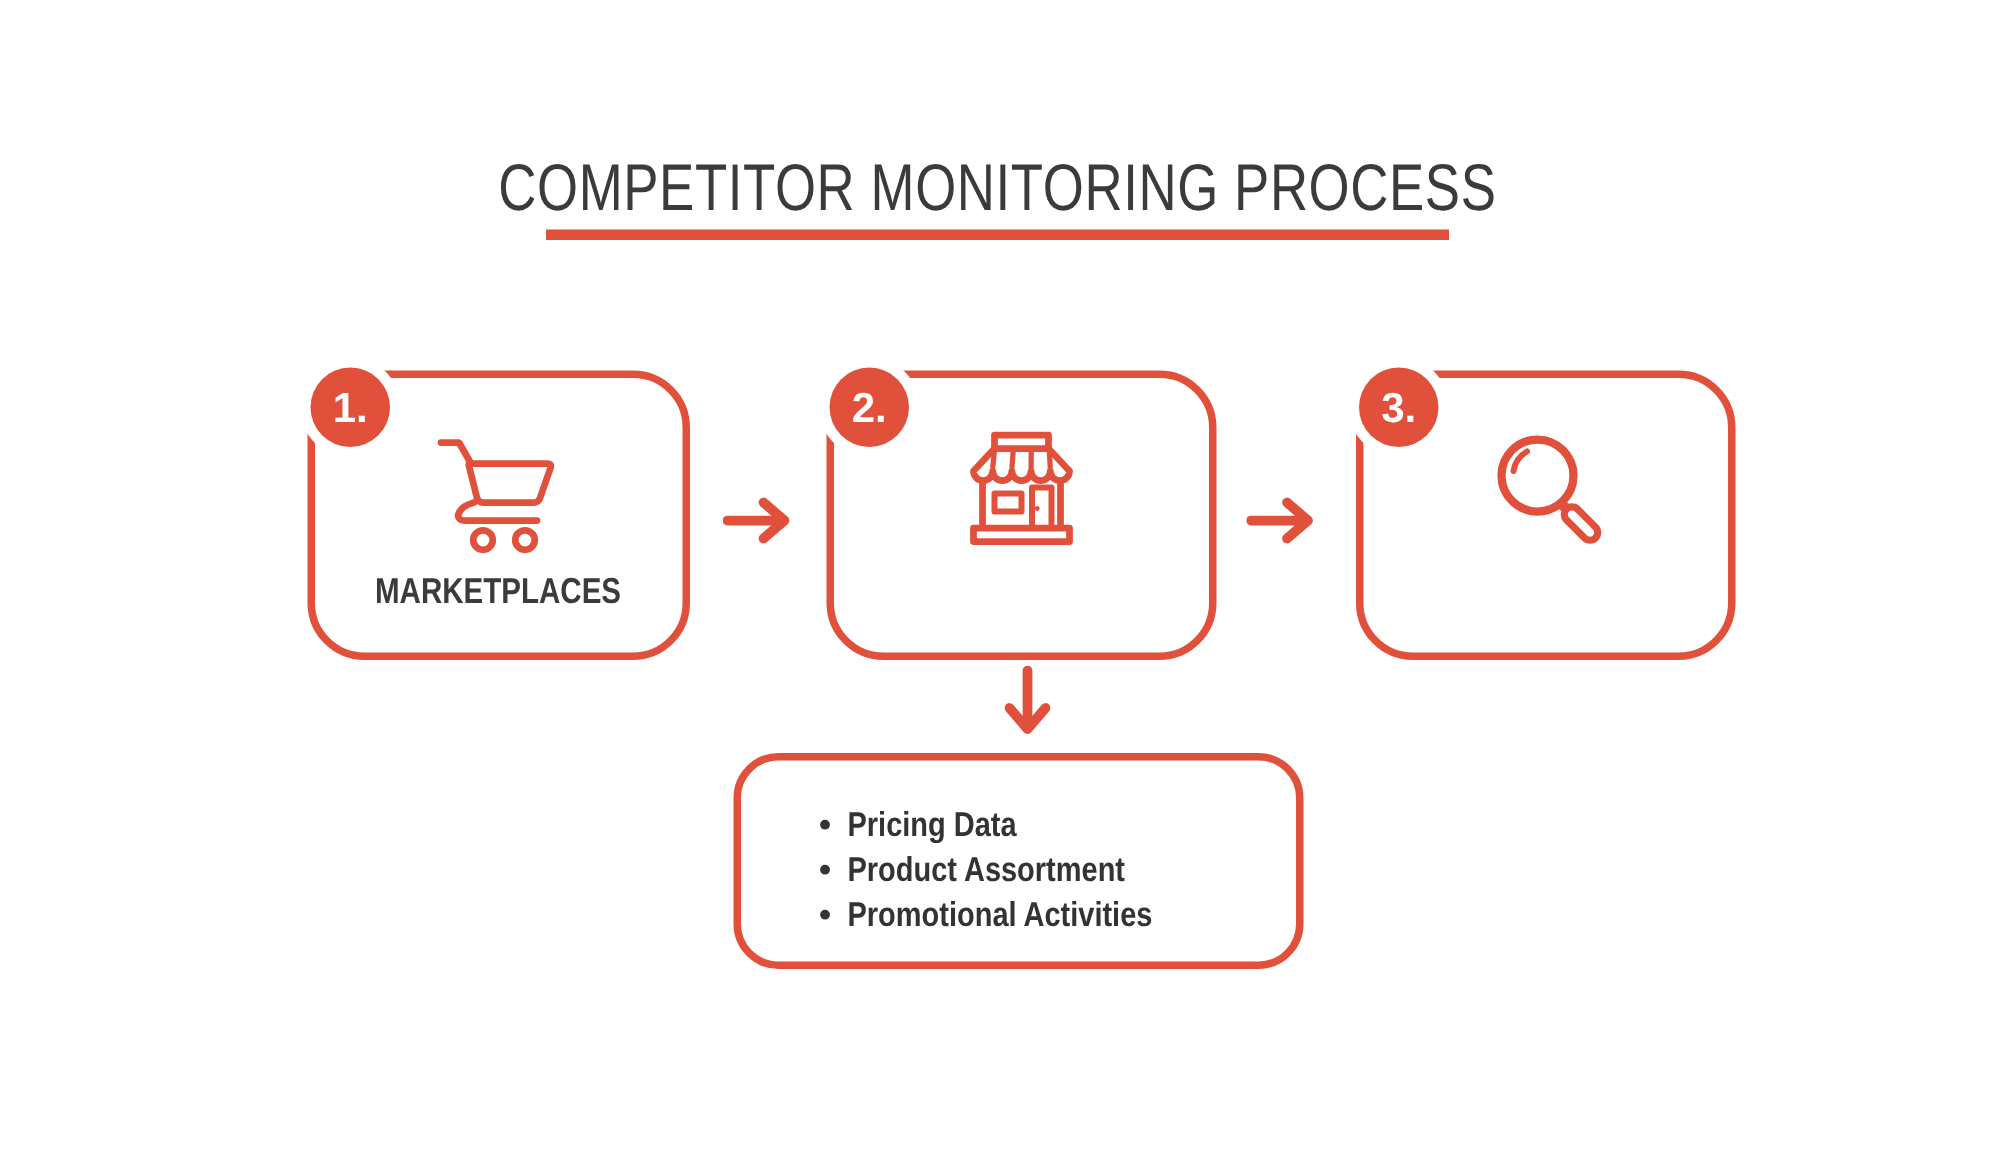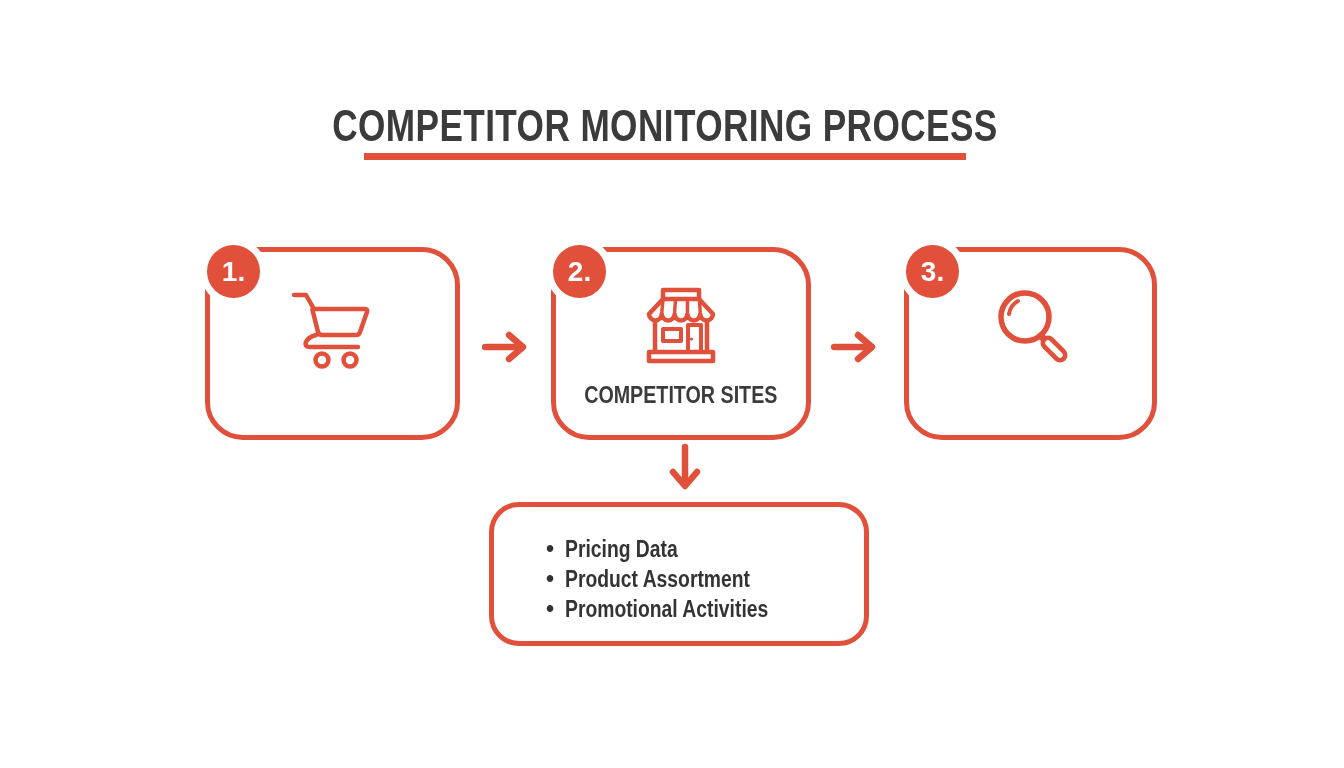--- a/index.html
+++ b/index.html
@@ -30,21 +30,21 @@
   
   .title-block {
     position: absolute;
     top: 103px; left: 0; right: 14px;
     text-align: center;
   }
   .title-block h1 {
     margin: 0;
     font-size: 44px;
     line-height: 46px;
-    font-weight: bold;
+    font-weight: normal;
     color: var(--text);
     letter-spacing: 0.5px;
   }
   .title-underline {
     width: 602px; height: 7px;
     margin: 4px auto 0;
     background: var(--accent);
   }
 
   
@@ -137,20 +137,23 @@
       <span>1.</span>
     </div>
     <div class="icon-wrap">
       <svg width="90" height="82" viewBox="0 0 90 82" fill="none" stroke="currentColor" stroke-width="4.5" stroke-linecap="round" stroke-linejoin="round">
         <path d="M6 6 H18 L26 20"></path>
         <path d="M25 20 H77 Q80 20 79 23 L72 43 Q71 46 68 46 H34 Q31 46 30 43 L25 23 Q24 20 25 20 Z"></path>
         <path d="M28 46 C17 49 14 58 22 58 H70"></path>
         <circle cx="34" cy="71" r="6.5"></circle>
         <circle cx="62" cy="71" r="6.5"></circle>
       </svg>
+    </div>
+    <div class="step-label">
+      <span class="cond">MARKETPLACES</span>
     </div>
   </div>
 
   <svg class="arrow arrow-r1" width="50" height="38" viewBox="0 0 50 38" fill="none" stroke="currentColor" stroke-width="6.5" stroke-linecap="round" stroke-linejoin="round">
     <path d="M3 19 H38"></path>
     <path d="M27 7 L41 19 L27 31"></path>
   </svg>
 
   <div class="step-box b2">
     <div class="badge">
@@ -160,23 +163,20 @@
       <svg width="96" height="96" viewBox="0 0 96 96" fill="none" stroke="currentColor" stroke-width="4.5" stroke-linejoin="round">
         <rect x="30" y="8" width="36" height="9"></rect>
         <path d="M30 17 L16 32 A6.4 6.4 0 0 0 28.8 32 A6.4 6.4 0 0 0 41.6 32 A6.4 6.4 0 0 0 54.4 32 A6.4 6.4 0 0 0 67.2 32 A6.4 6.4 0 0 0 80 32 L66 17"></path>
         <path d="M30 18 L28.8 30 M42.5 18 L41.6 30 M54.5 18 L54.4 30 M66.5 18 L67.2 30" stroke-width="3.5"></path>
         <path d="M22 39 V70 M74 39 V70"></path>
         <rect x="16" y="70" width="64" height="9"></rect>
         <rect x="30" y="47" width="18" height="12" stroke-width="4"></rect>
         <rect x="55" y="43" width="13" height="27" stroke-width="4"></rect>
         <circle cx="58.5" cy="57" r="1.6" fill="currentColor" stroke="none"></circle>
       </svg>
-    </div>
-    <div class="step-label">
-      <span class="cond">COMPETITOR SITES</span>
     </div>
   </div>
 
   <svg class="arrow arrow-r2" width="50" height="38" viewBox="0 0 50 38" fill="none" stroke="currentColor" stroke-width="6.5" stroke-linecap="round" stroke-linejoin="round">
     <path d="M3 19 H38"></path>
     <path d="M27 7 L41 19 L27 31"></path>
   </svg>
 
   <div class="step-box b3">
     <div class="badge">

